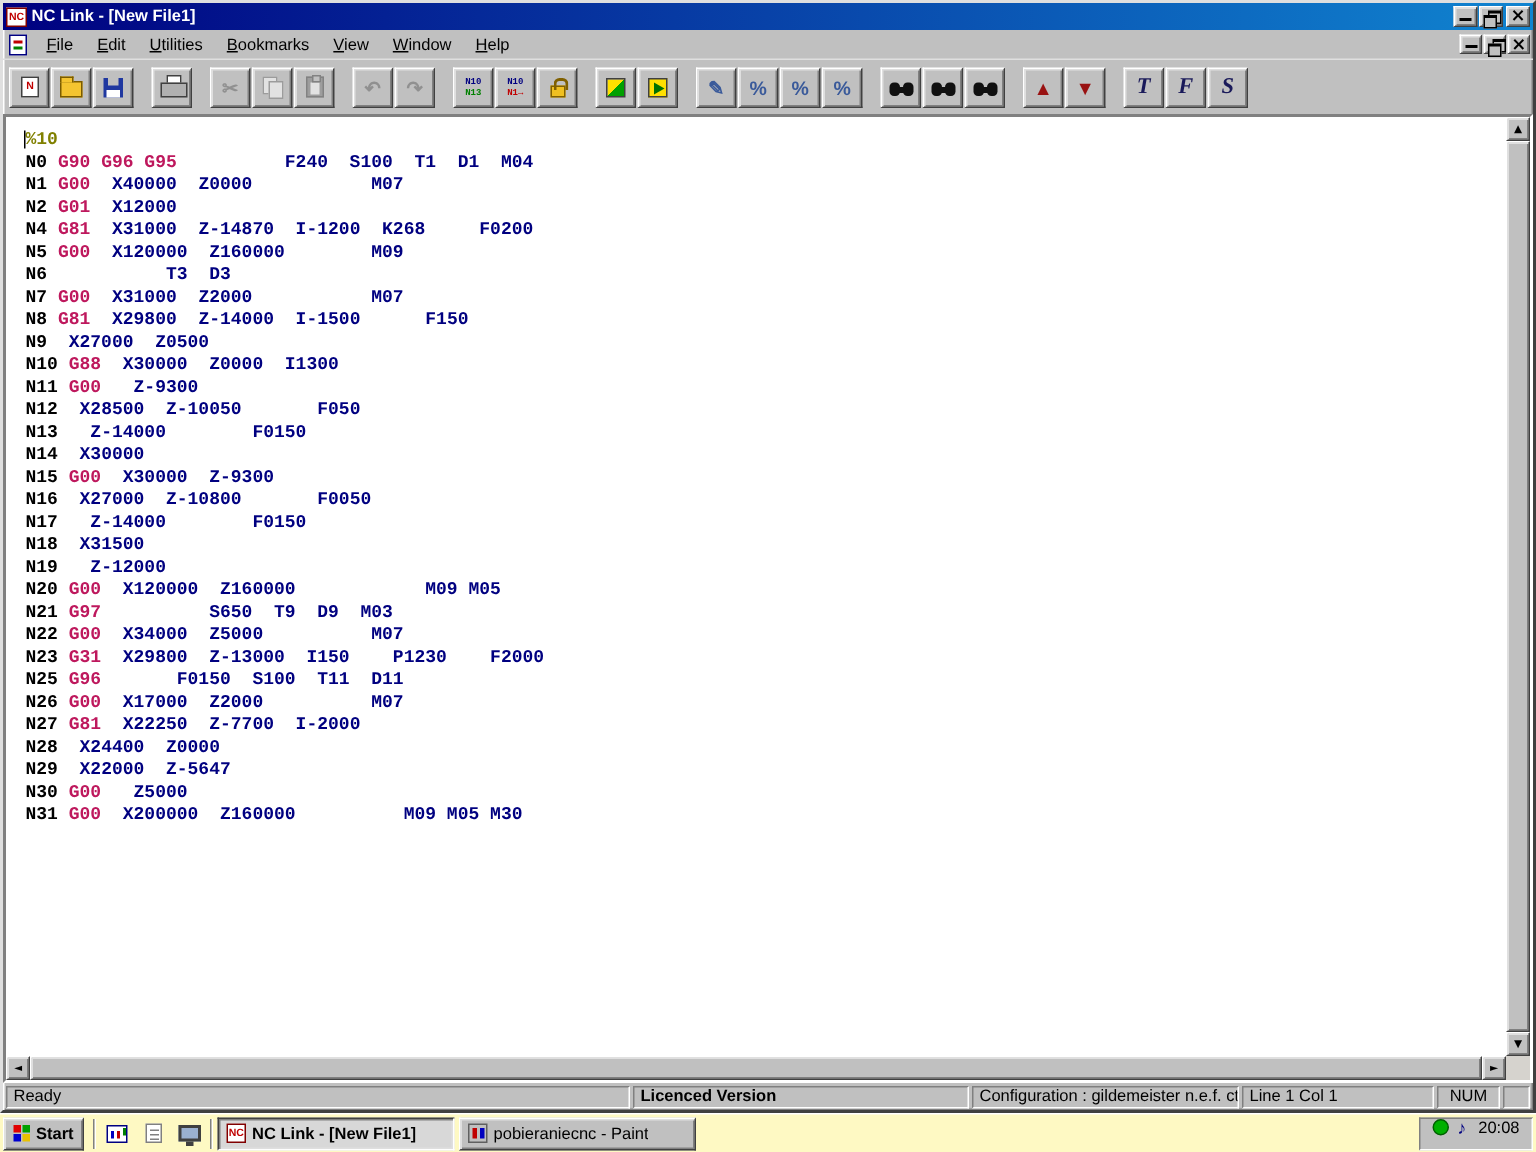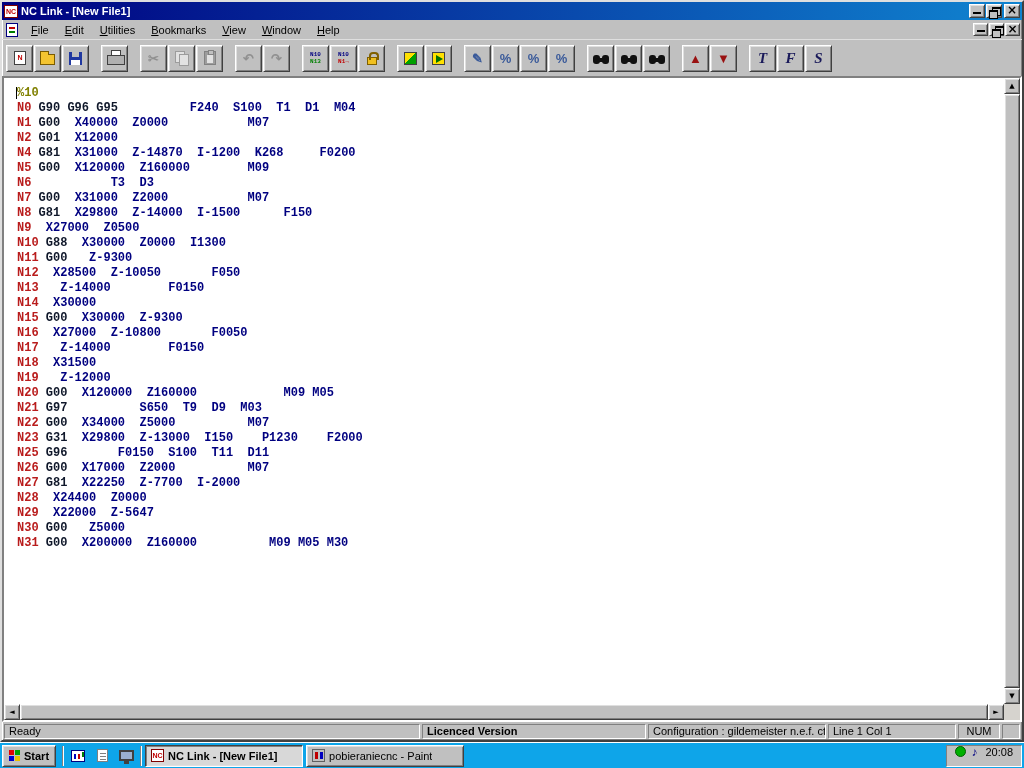--- a/index.html
+++ b/index.html
@@ -95,22 +95,22 @@
   .icon-binoc::after{content:"";position:absolute;right:0;top:0;width:7px;height:9px;background:#101010;border-radius:3px;}
 
   
   .editor-frame{position:absolute;left:0;top:74px;width:1020px;height:646px;
     border:2px solid;border-color:#808080 #ffffff #ffffff #808080;background:#c0c0c0;
     box-shadow:inset 1px 1px 0 #404040;}
   .code-area{position:absolute;left:0;top:0;right:16px;bottom:16px;background:#fff;
     overflow:hidden;padding:8px 0 0 13px;cursor:text;}
   .code-line{white-space:pre;font:bold 12px/15px "Liberation Mono",monospace;color:#000080;}
   .tok-p{color:#808000;}
-  .tok-n{color:#b91c1c;}
-  .tok-g{color:#0f172a;}
+  .tok-n{color:#000000;}
+  .tok-g{color:#be185d;}
   .tok-c{color:#000080;}
   .caret{position:absolute;left:12px;top:9px;width:1px;height:12px;background:#000;}
 
   .vscroll{position:absolute;right:0;top:0;bottom:16px;width:16px;background:#d6d3ce;}
   .hscroll{position:absolute;left:0;right:16px;bottom:0;height:16px;background:#d6d3ce;}
   .scroll-btn{position:absolute;width:16px;height:16px;display:flex;align-items:center;justify-content:center;}
   .sb-up{top:0;left:0;}  .sb-down{bottom:0;left:0;}
   .sb-left{left:0;top:0;} .sb-right{right:0;top:0;}
   .arr{font-size:7px;line-height:1;color:#000;font-family:"DejaVu Sans",sans-serif;}
   .arr-up::after{content:"▲";} .arr-down::after{content:"▼";}
@@ -126,21 +126,21 @@
     font:11px/13px "Liberation Sans",sans-serif;color:#000;padding:0 4px;
     white-space:nowrap;overflow:hidden;}
   .status-ready{flex:1;}
   .status-license{width:224px;font-weight:bold;}
   .status-configuration{width:178px;}
   .status-cursor{width:128px;}
   .status-num-lock{width:42px;text-align:center;}
   .status-extra{width:18px;}
 
   
-  .taskbar{position:absolute;left:0;top:742px;width:1024px;height:26px;background:#0ea5e9;
+  .taskbar{position:absolute;left:0;top:742px;width:1024px;height:26px;background:#fef9c3;
     border-top:1px solid #ffffff;display:flex;align-items:center;padding:0 2px;}
   .start-btn{height:22px;display:flex;align-items:center;padding:0 6px;margin-right:3px;flex:0 0 auto;}
   .start-label{font:bold 11px "Liberation Sans",sans-serif;color:#000;}
   .win-flag{position:relative;width:11px;height:11px;margin-right:4px;}
   .win-flag::before{content:"";position:absolute;left:0;top:0;width:5px;height:5px;background:#e00000;
     box-shadow:6px 0 0 #00a000, 0 6px 0 #0000d0, 6px 6px 0 #e8c000;}
   .tb-sep{width:2px;height:20px;margin:0 3px;border-left:1px solid #808080;border-right:1px solid #ffffff;flex:0 0 auto;}
   .quicklaunch{display:flex;align-items:center;gap:2px;flex:0 0 auto;}
   .ql-btn{width:22px;height:22px;display:flex;align-items:center;justify-content:center;}
   .ql1{position:relative;width:14px;height:12px;border:1px solid #000080;background:#fff;display:inline-block;}

